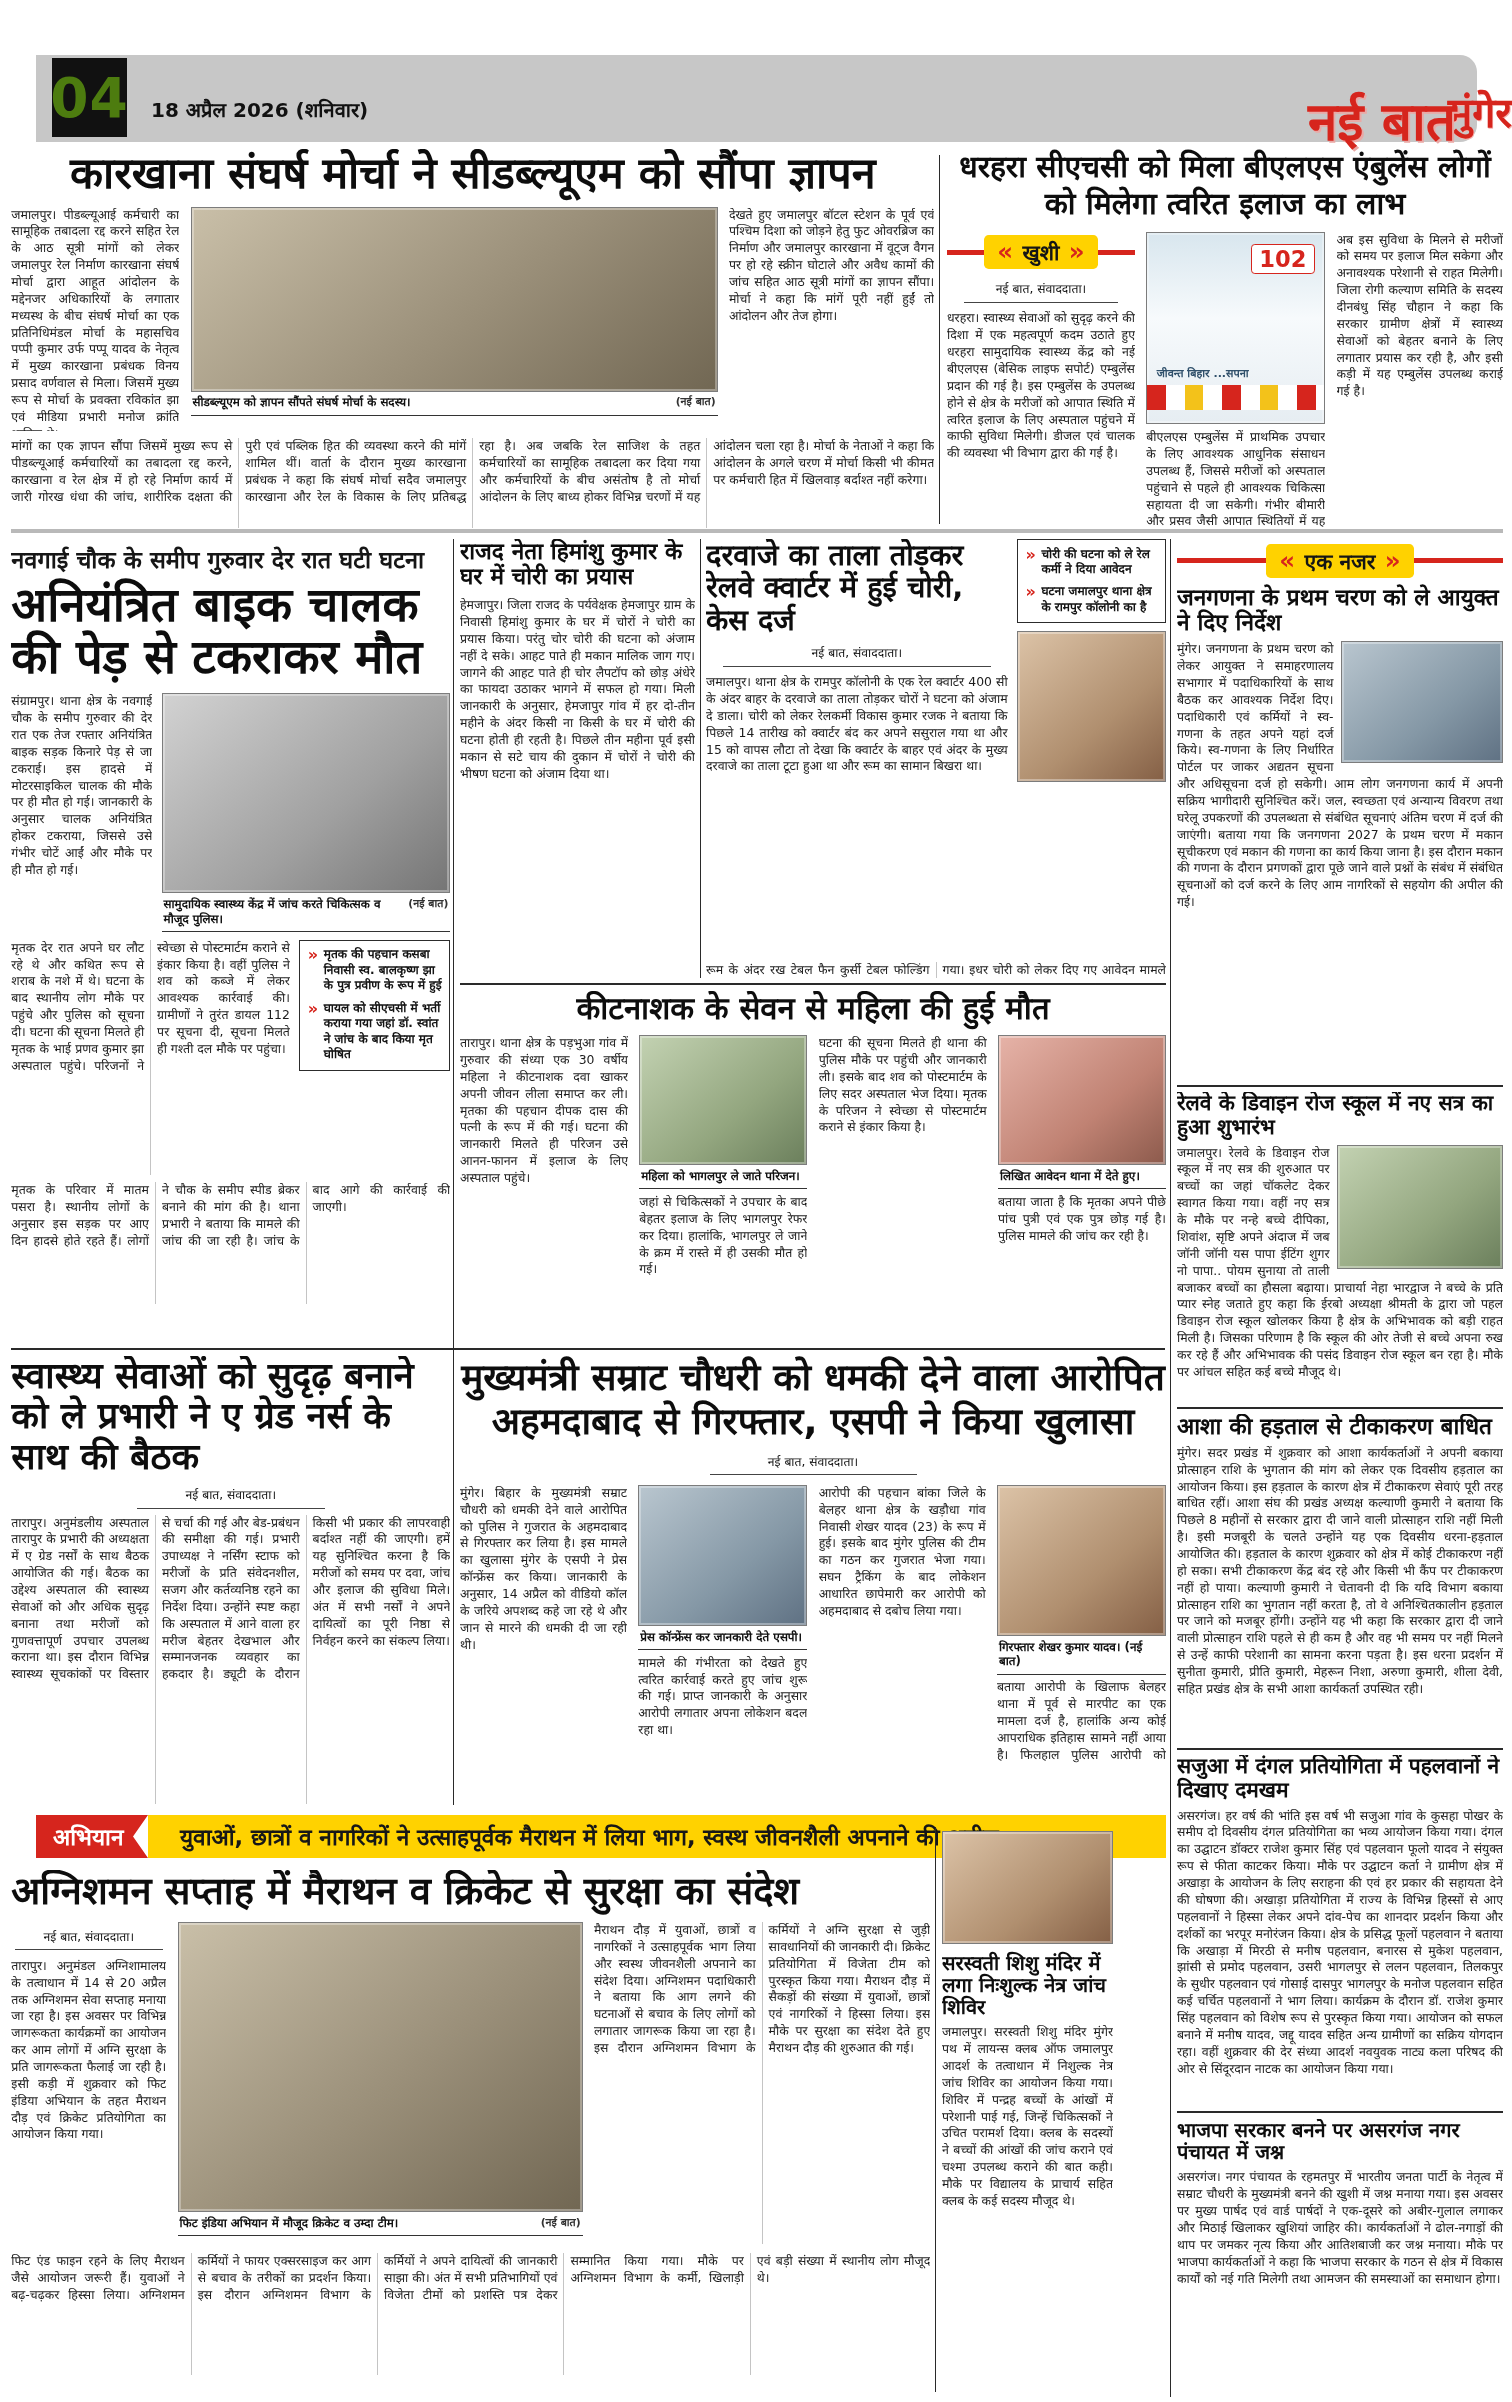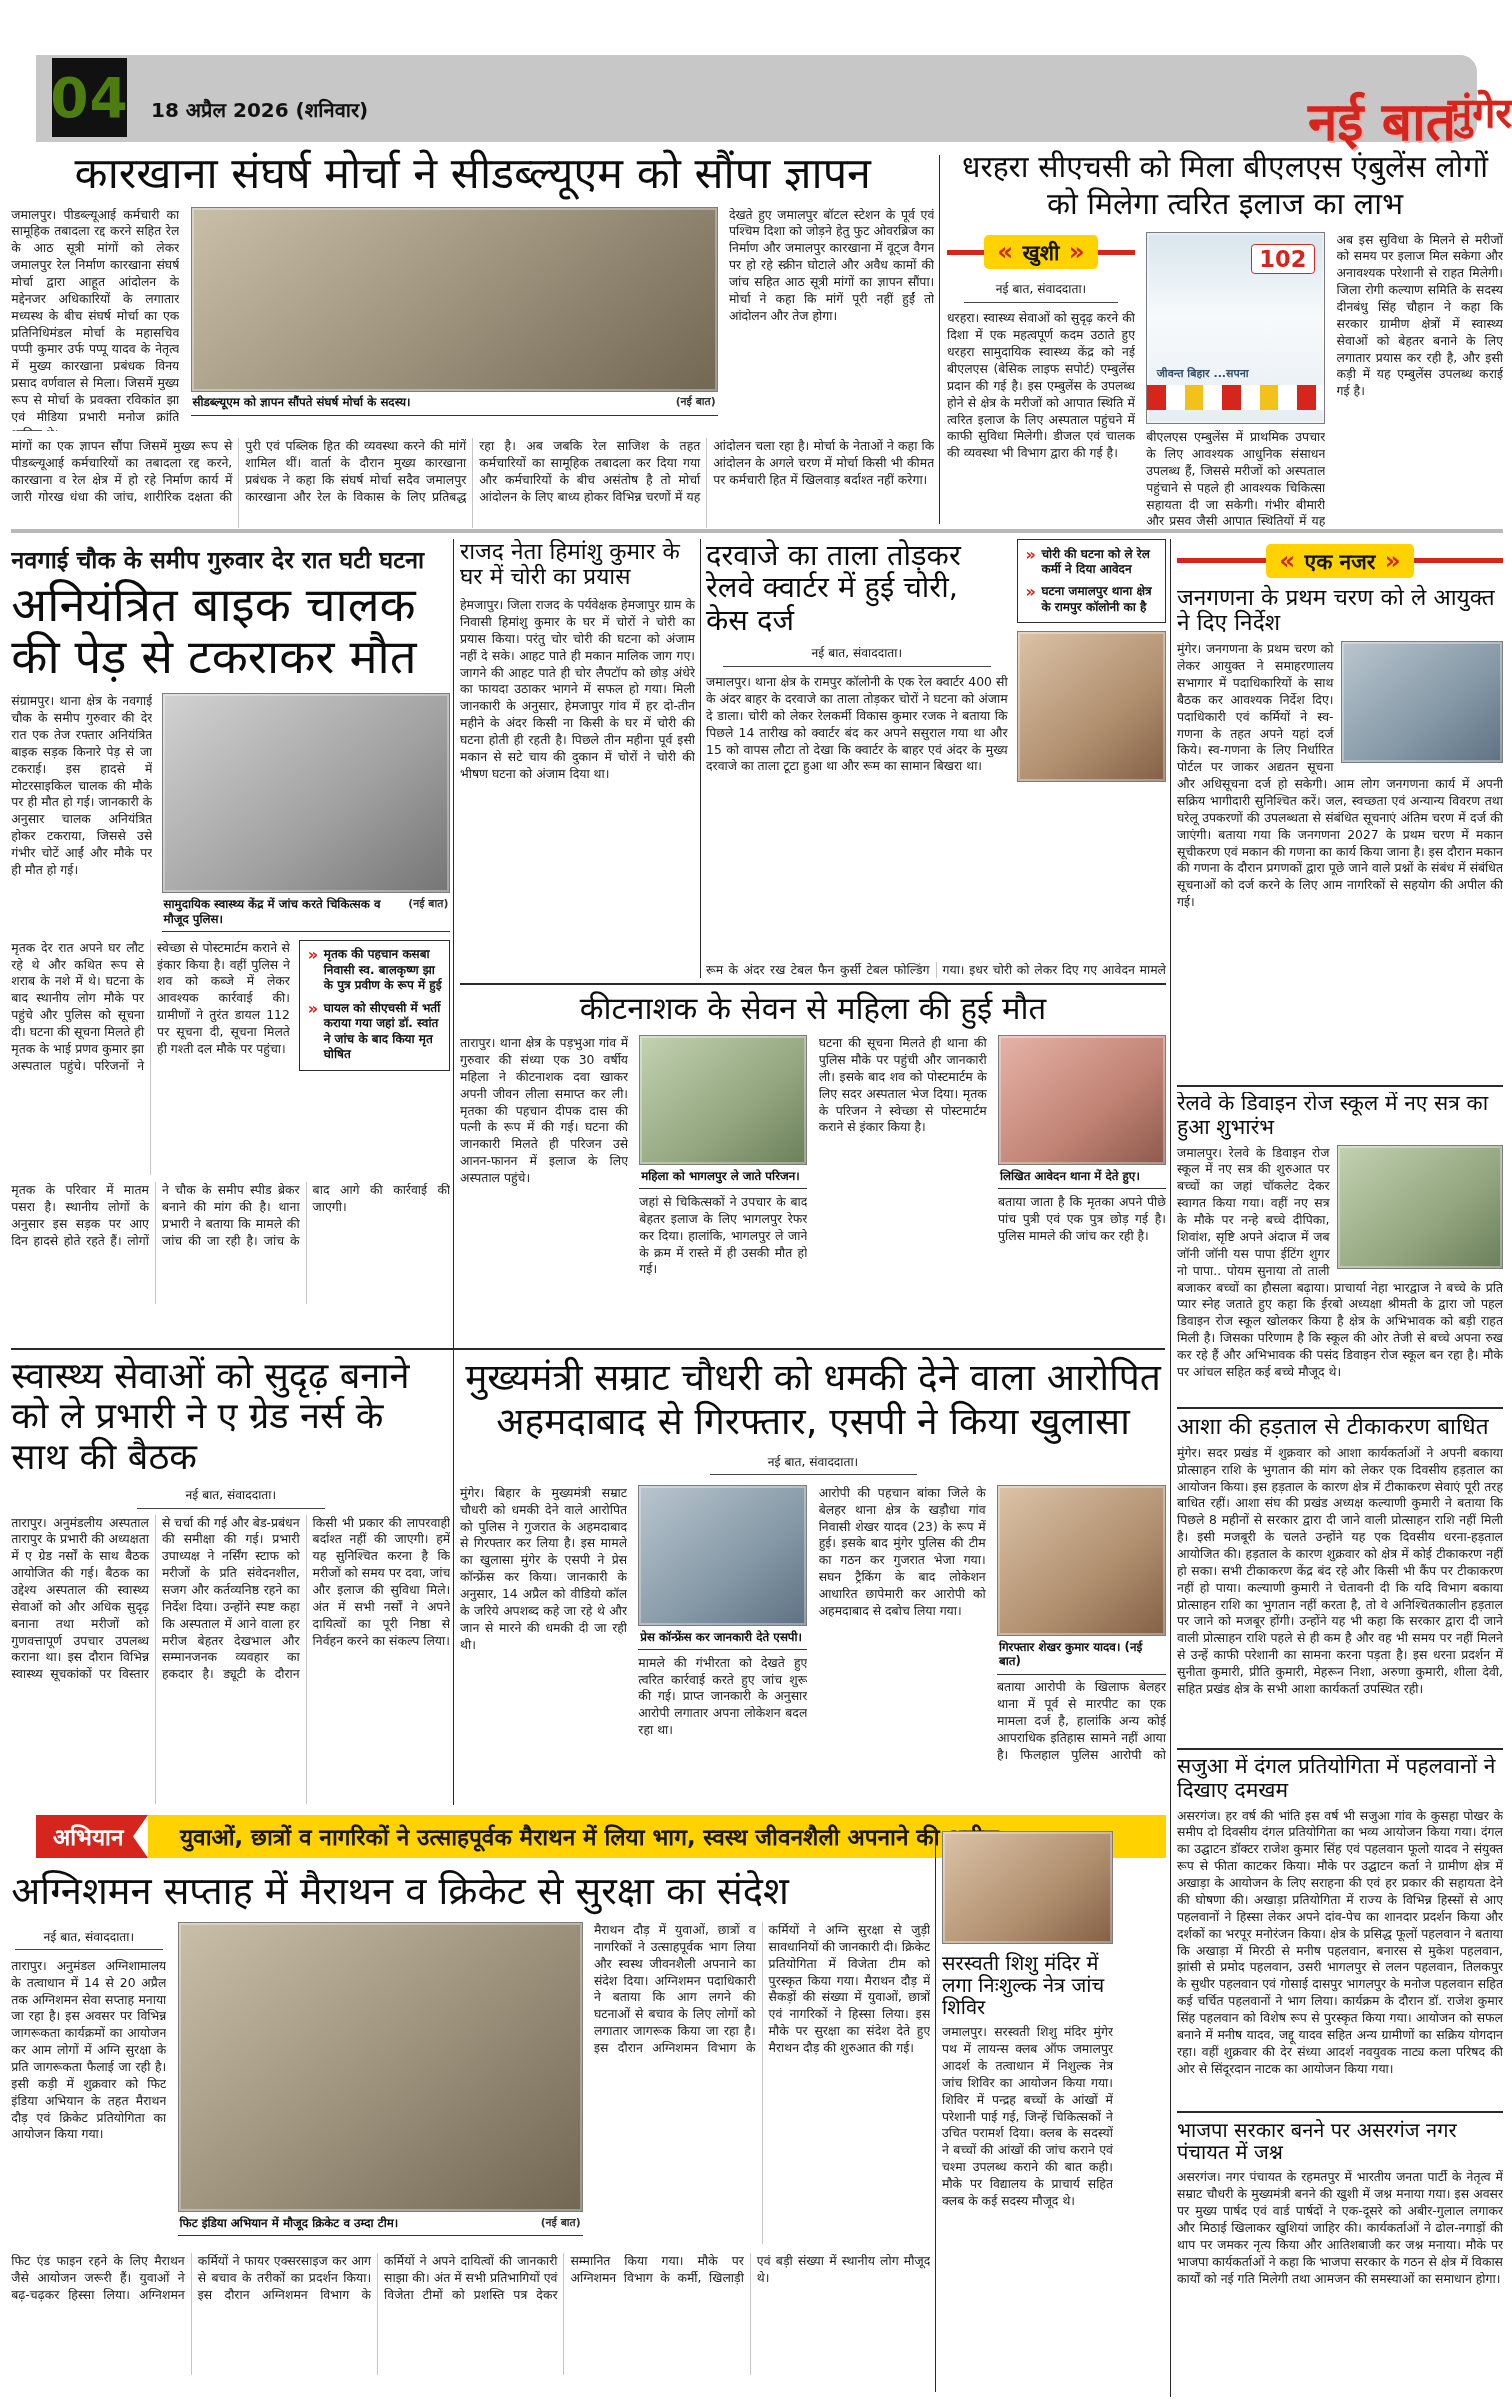--- a/index.html
+++ b/index.html
@@ -10,21 +10,21 @@
   .page{position:relative; width:1512px; height:2402px; background:#fff; margin:0 auto; overflow:hidden;}
   .abs{position:absolute;}
   .clip{overflow:hidden;}
   
   .masthead-bar{background:#c7c7c7; border-radius:0 17px 17px 0;}
   .pageno{background:#111; color:#4d7c0f; font-weight:700; font-size:55px; display:flex; align-items:center; justify-content:center; letter-spacing:0.9px;}
   .hdr-date{font-weight:700; font-size:20px; color:#111;}
   .hdr-city{color:var(--red); font-weight:700; font-size:41px; text-shadow:0.9px 0.9px 0 #f5b5b2;}
   .hdr-brand{color:var(--red); font-weight:700; font-size:53px; text-shadow:1.9px 1.9px 0 #e9a9a6;}
   
-  .hl{font-weight:400; color:var(--ink); line-height:1.12;}
+  .hl{font-weight:700; color:var(--ink); line-height:1.12;}
   .kicker{font-weight:700; color:#161616;}
   .byline{text-align:center; font-weight:400; font-size:12.2px; color:#111; padding:3.8px 0 4.7px; border-bottom:1.4px solid #444; margin:3.8px 17px 7.5px;}
   .bodytxt{font-size:12.4px; line-height:1.36; text-align:justify; color:var(--body);}
   .cols2{column-count:2; column-gap:13px; column-rule:0.9px solid #c4c4c4;}
   .cols3{column-count:3; column-gap:13px; column-rule:0.9px solid #c4c4c4;}
   .cols4{column-count:4; column-gap:13px; column-rule:0.9px solid #c4c4c4;}
   .cols5{column-count:5; column-gap:13px; column-rule:0.9px solid #c4c4c4;}
   
   .photo{position:relative; border:0.9px solid #7c7c7c; box-shadow:inset 0 0 0 1.9px rgba(255,255,255,.35);}
   .ph-tan{background:linear-gradient(140deg,#c9bfa8,#9a8f79 55%,#716753);}

